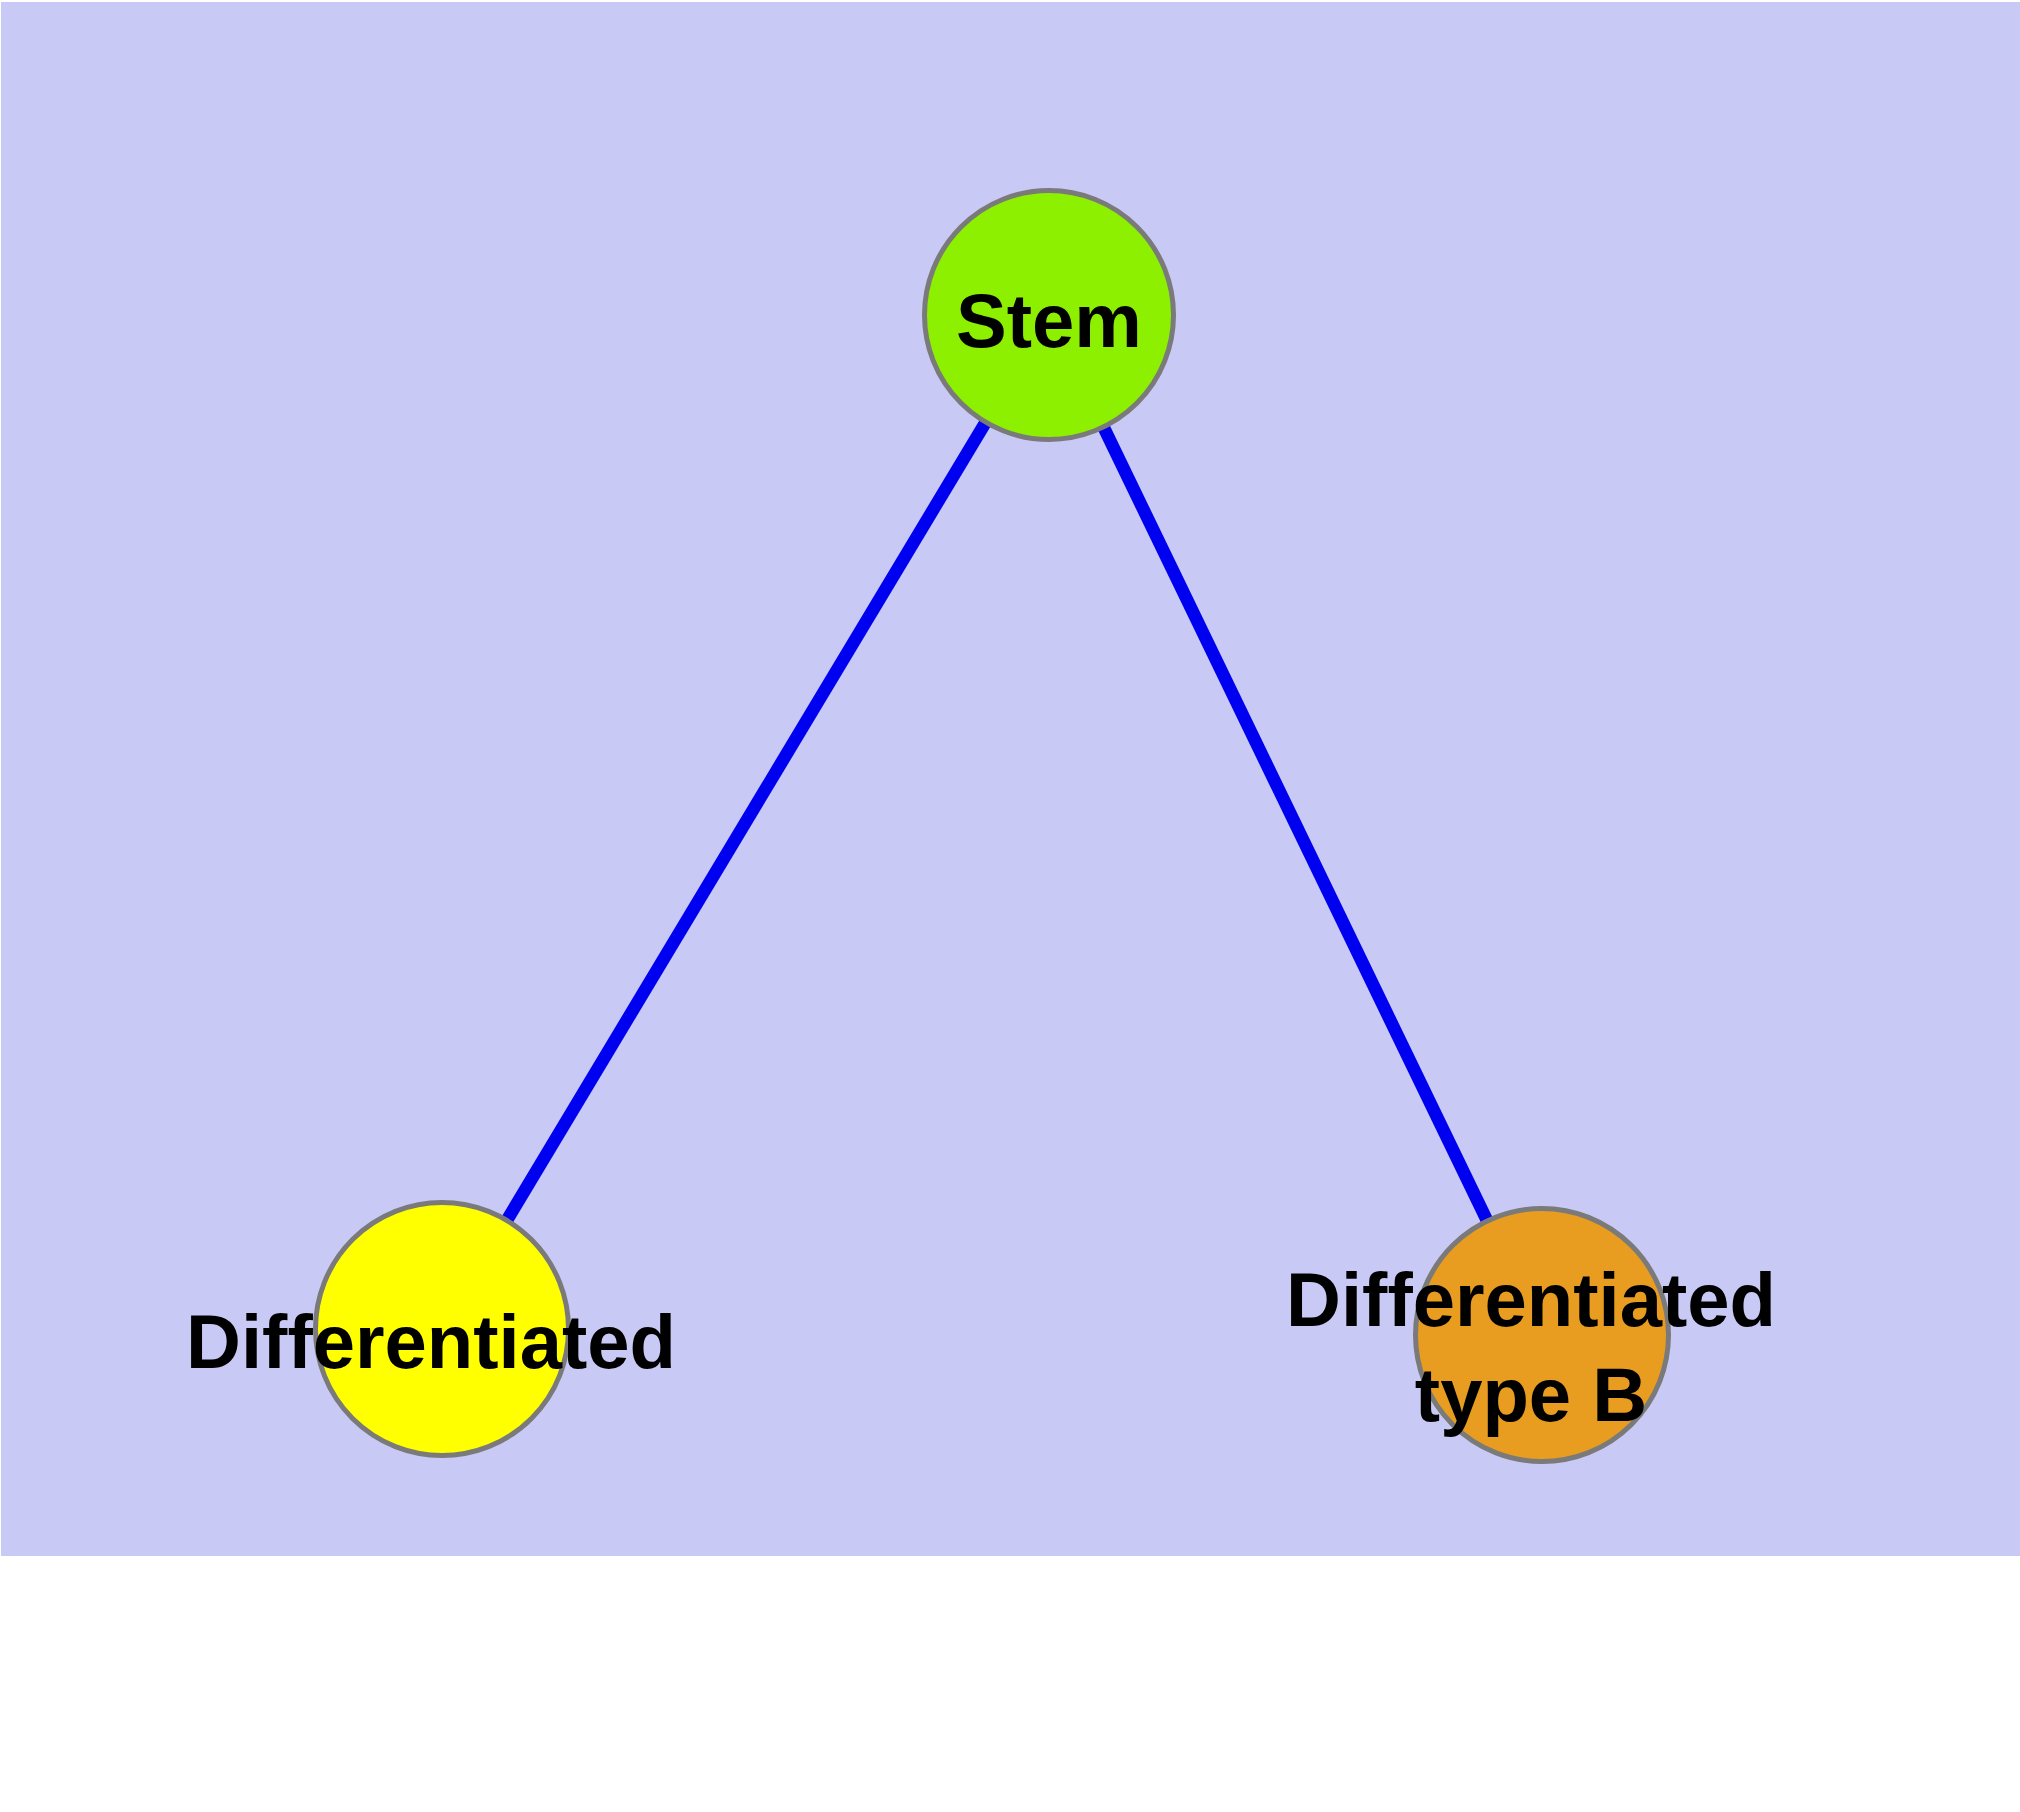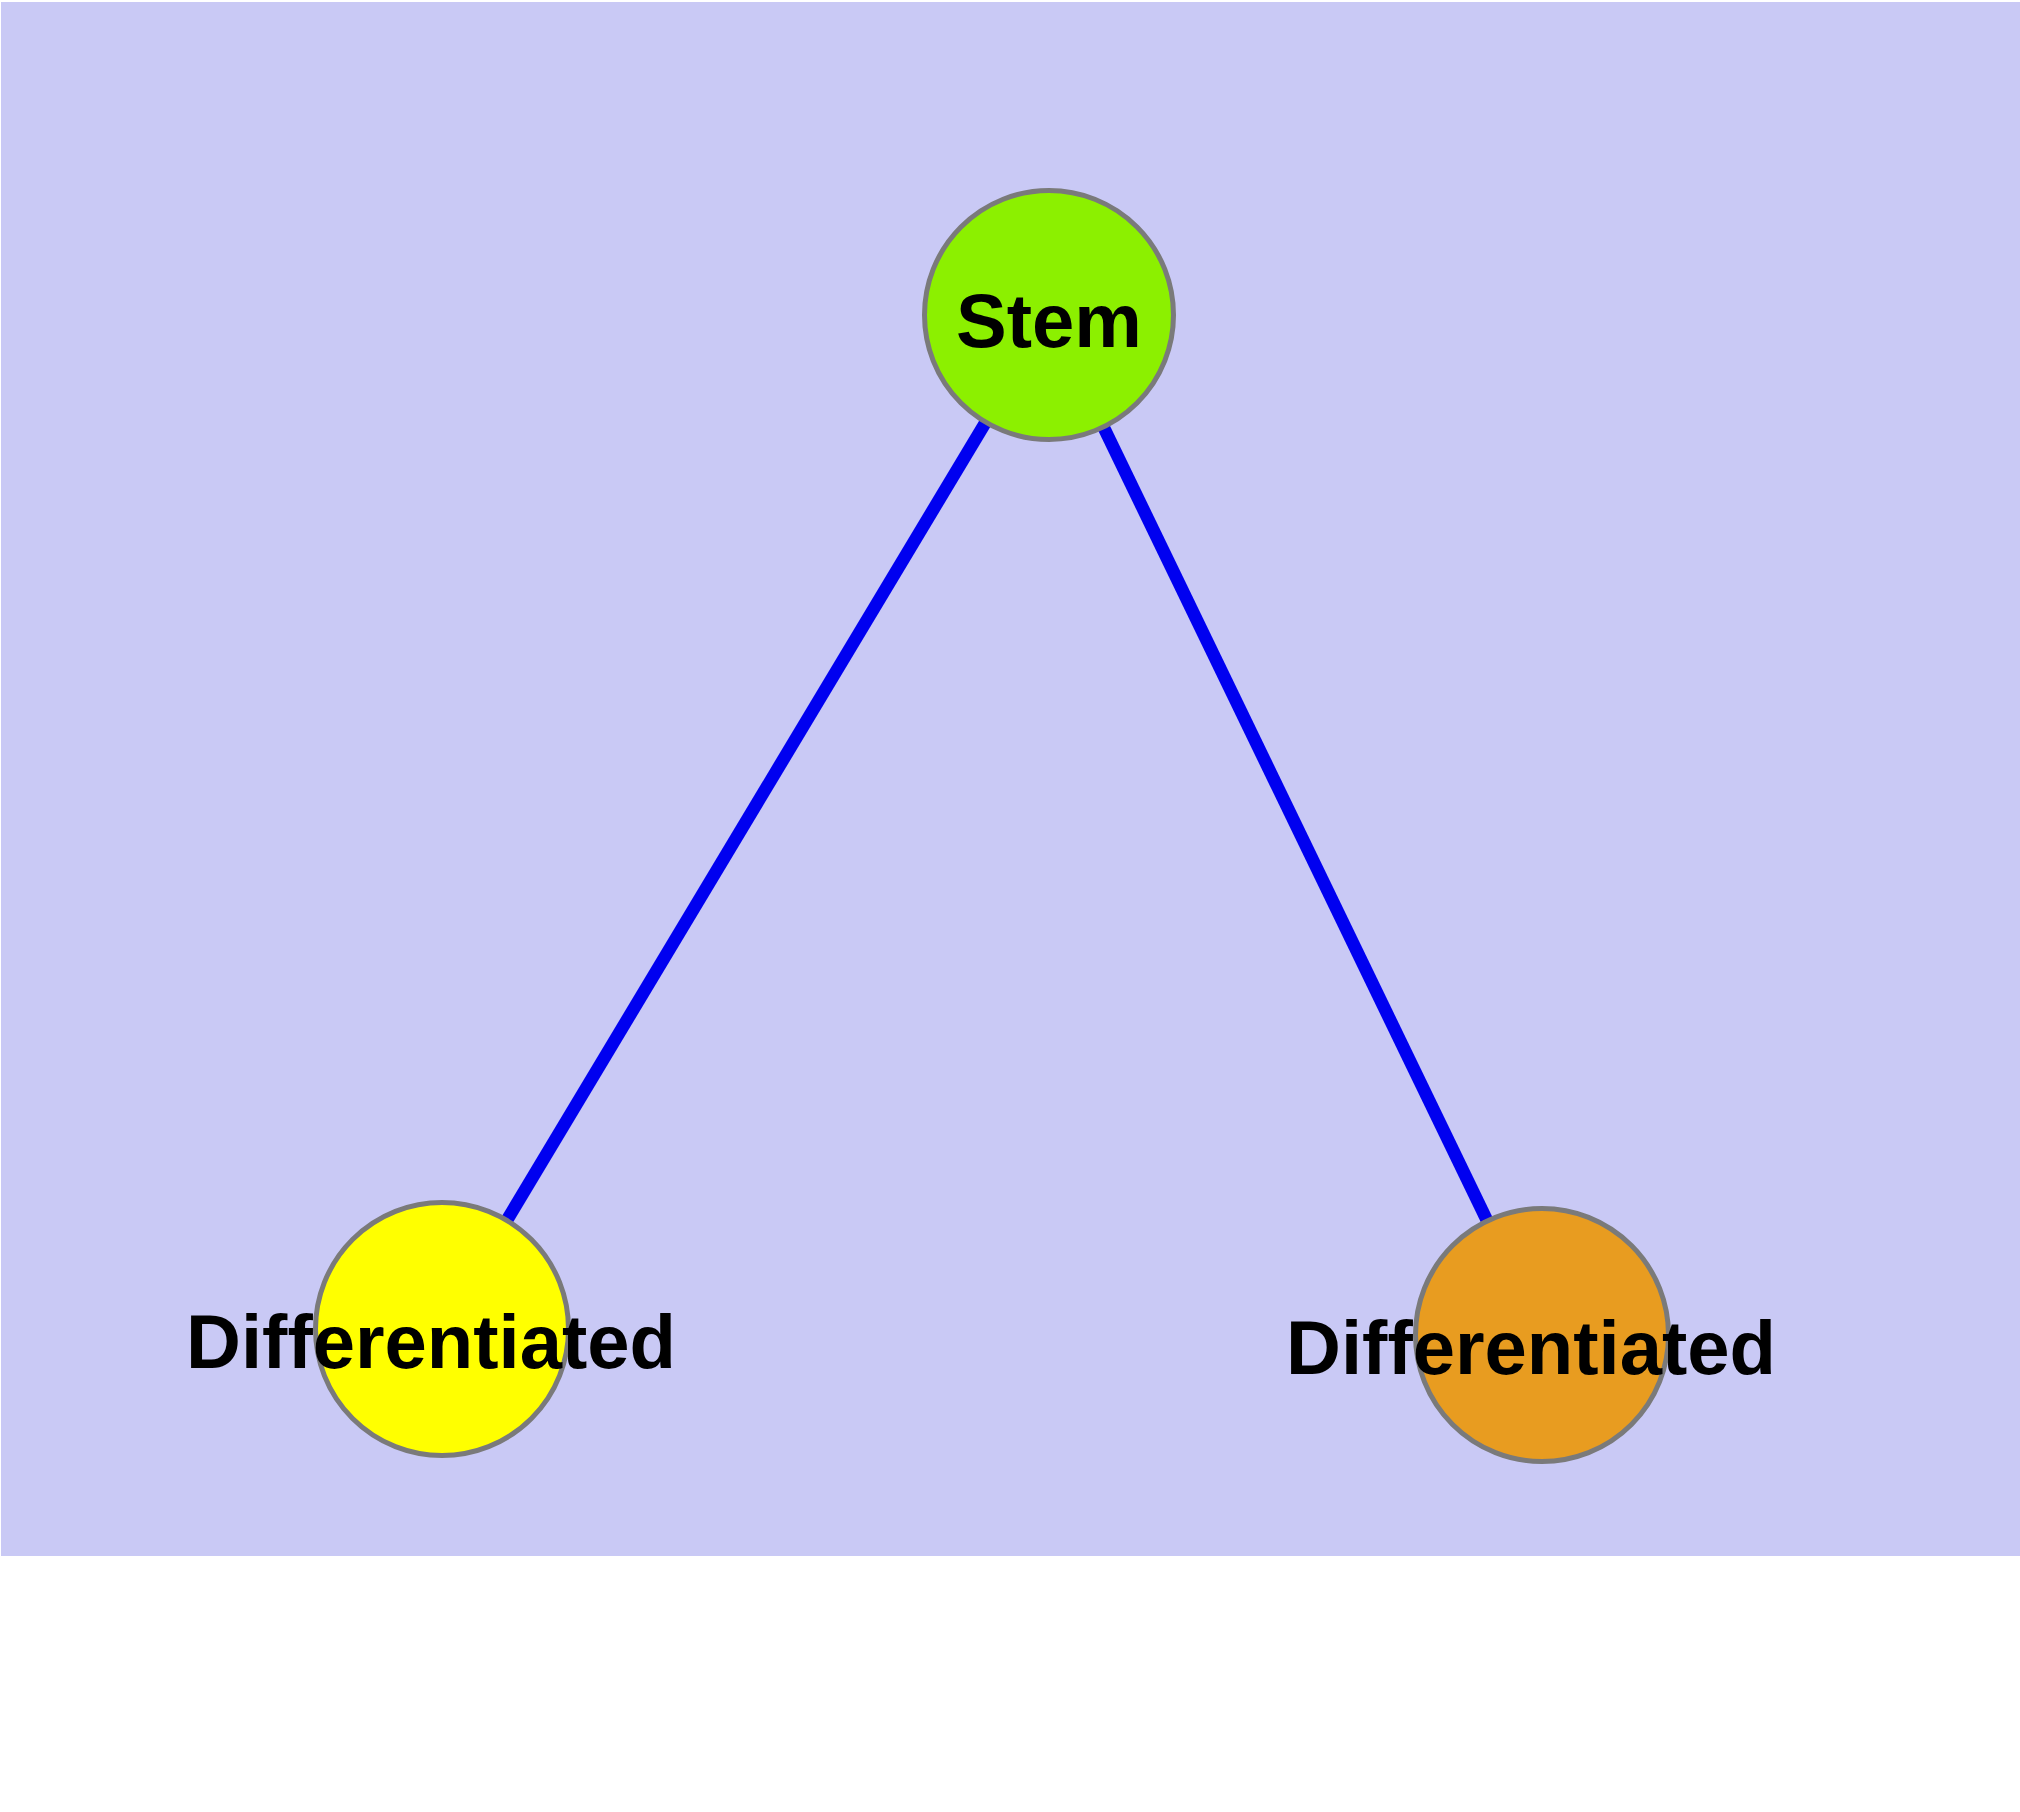--- a/index.html
+++ b/index.html
@@ -63,17 +63,18 @@
 
   <div class="node" style="left: 312px; top: 1198px; height: 258px; width: 258px; background: rgb(255, 255, 0);">
     <div class="node-label two-line">
       <div>Differentiated</div>
     </div>
   </div>
 
   <div class="node" style="left: 1412px; top: 1204px; height: 258px; width: 258px; background: rgb(232, 156, 32);">
     <div class="node-label two-line">
       <div>Differentiated</div>
+      <div>type B</div>
     </div>
   </div>
 
 </div>
 
 
 </body></html>

